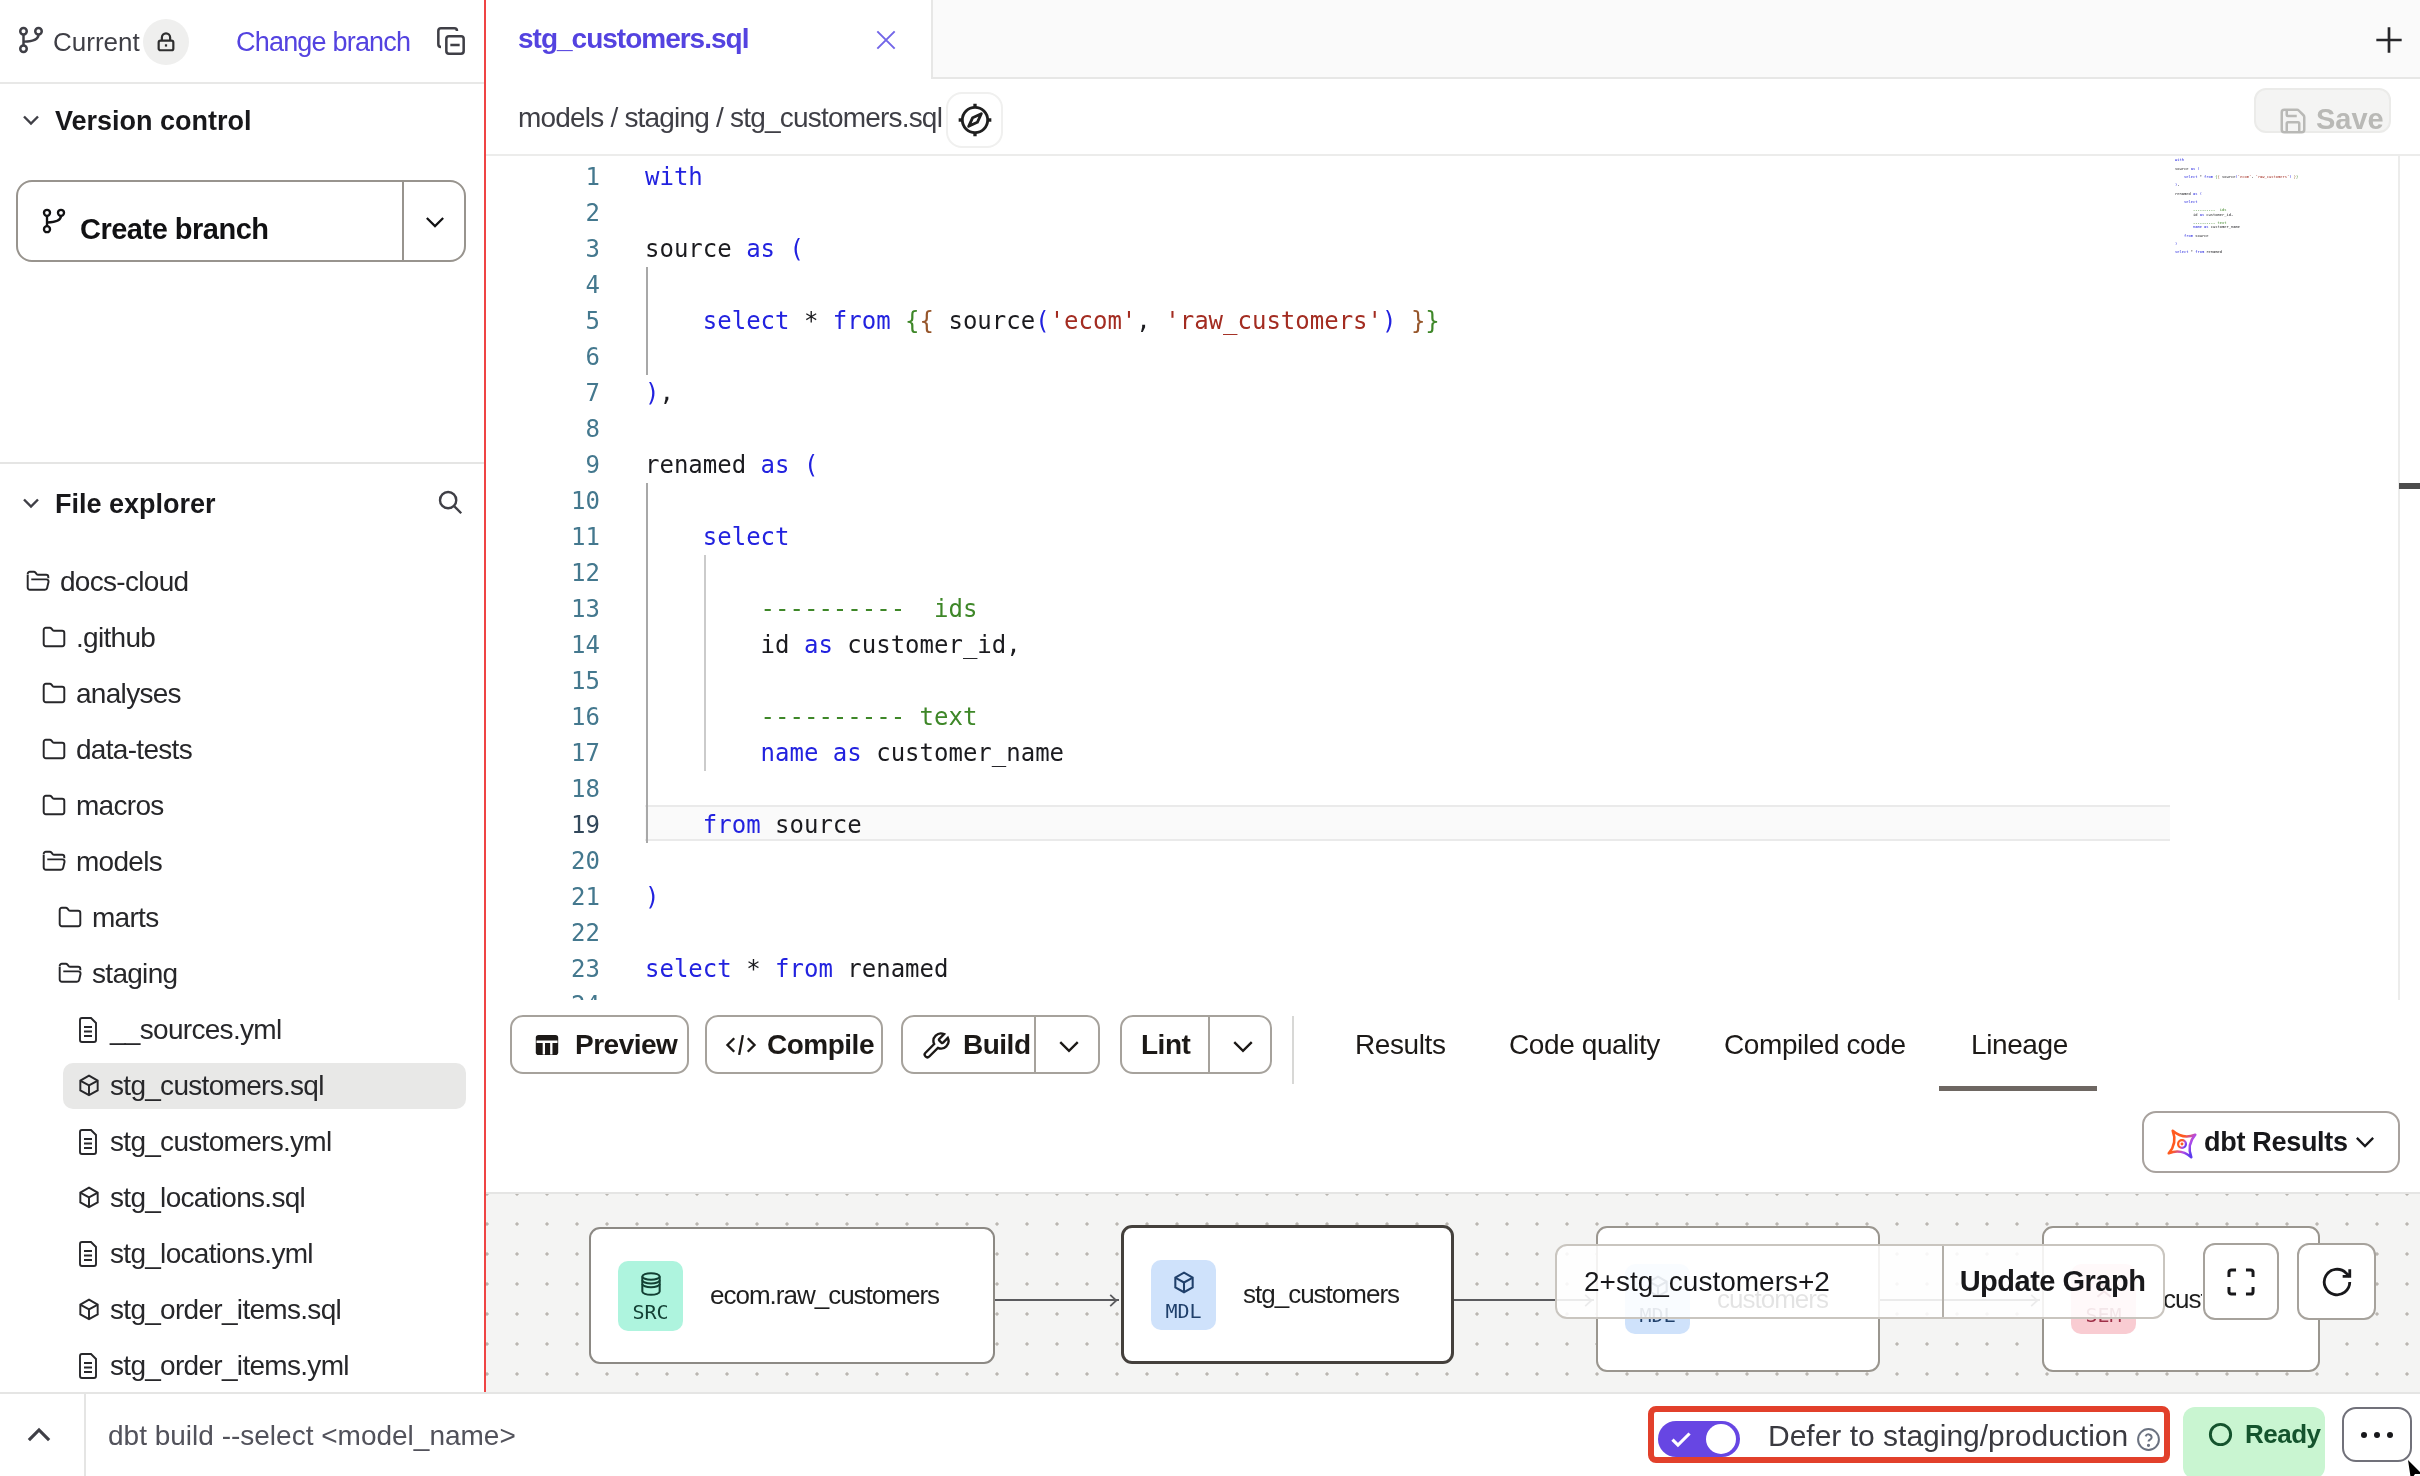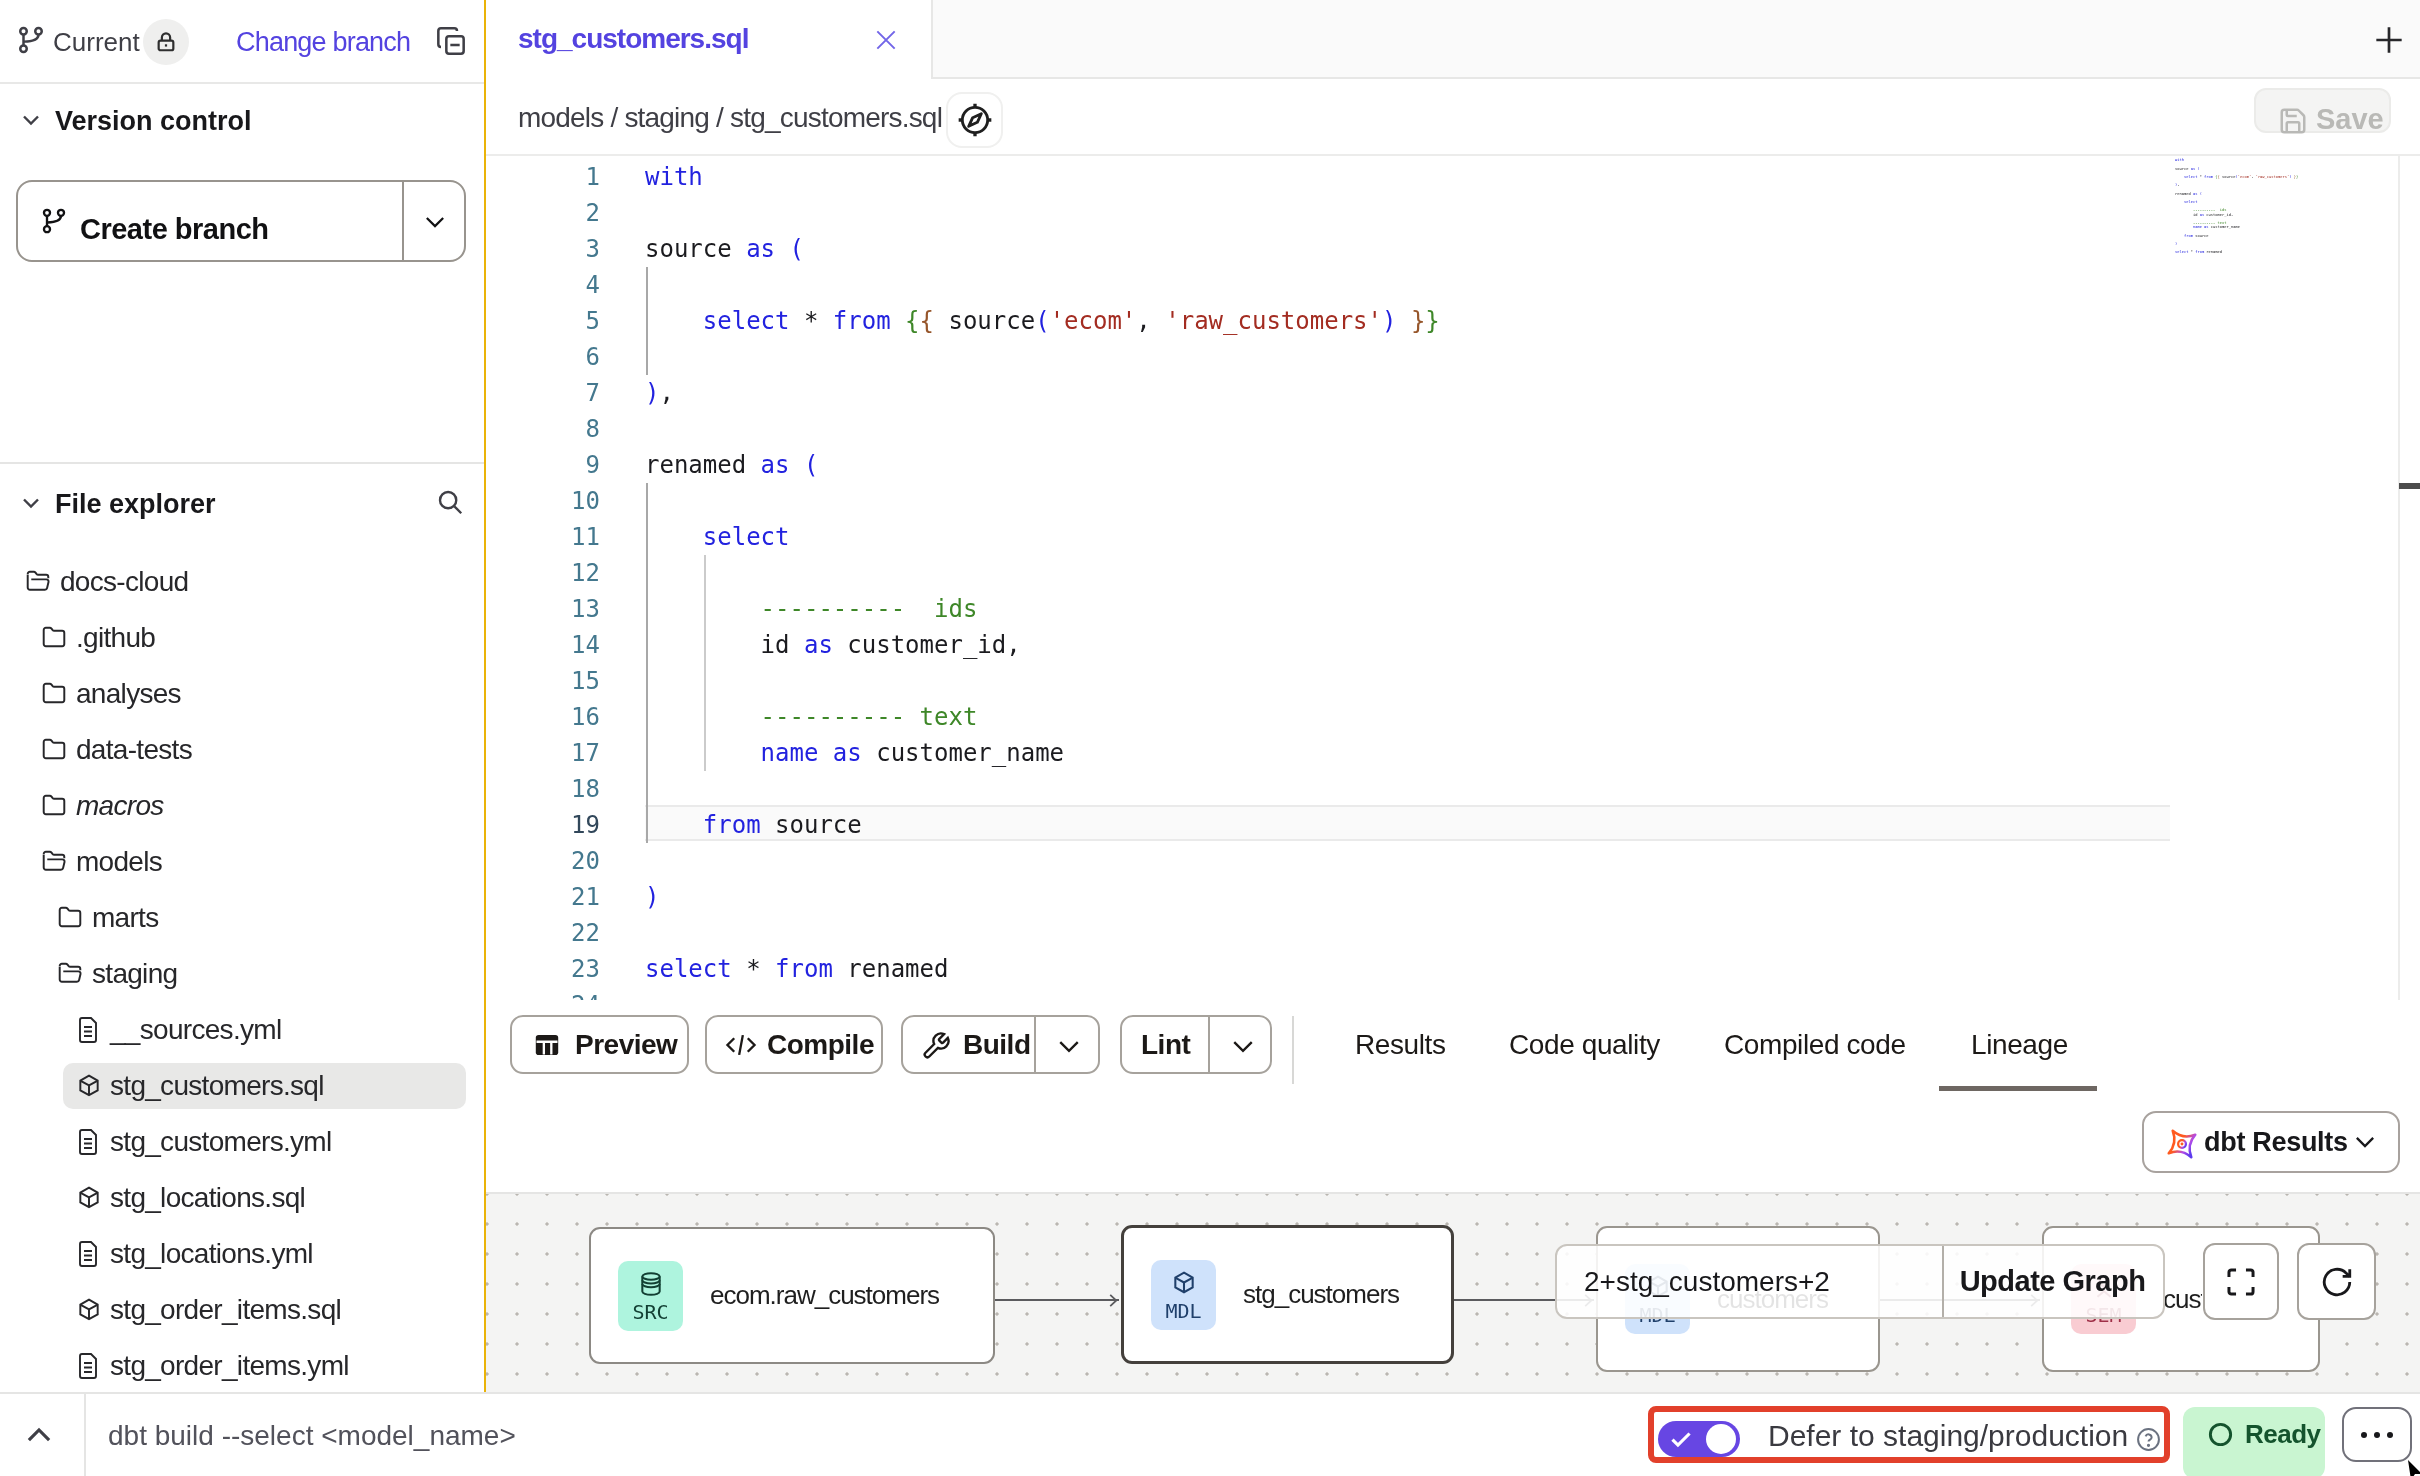--- a/index.html
+++ b/index.html
@@ -3,21 +3,21 @@
 <meta charset="utf-8">
 <style>
 * { margin:0; padding:0; box-sizing:border-box; }
 html,body { width:2420px; height:1476px; background:#fff; }
 body { font-family:"Liberation Sans", sans-serif; color:#27272a; }
 #app { position:relative; width:2420px; height:1476px; overflow:hidden; background:#fff; }
 .abs { position:absolute; }
 svg { display:block; }
 
 
-#sidebar { position:absolute; left:0; top:0; width:486px; height:1392px; background:#fff; border-right:2px solid #eab308; }
+#sidebar { position:absolute; left:0; top:0; width:486px; height:1392px; background:#fff; border-right:2px solid #ef4444; }
 #vc-top { position:absolute; left:0; top:0; width:100%; height:84px; border-bottom:2px solid #e8e8e7; }
 #vc-top .cur-label { position:absolute; left:53px; top:0; height:84px; line-height:84px; font-size:26px; font-weight:500; color:#3f3f46; }
 #lock-circle { position:absolute; left:143px; top:19px; width:46px; height:46px; border-radius:50%; background:#efefee; display:flex; align-items:center; justify-content:center; }
 #change-branch { position:absolute; left:236px; top:0; height:84px; line-height:84px; font-size:27px; letter-spacing:-0.8px; font-weight:500; color:#5443e0; }
 #copy-icon { position:absolute; left:435px; top:24px; }
 .sec-head { position:absolute; left:0; width:100%; height:56px; }
 .sec-head .chev { position:absolute; left:22px; top:50%; margin-top:-7px; }
 .sec-head .t { position:absolute; left:55px; top:0; height:56px; line-height:56px; font-size:27px; font-weight:700; color:#18181b; }
 #vc-head { top:93px; }
 #fx-head { top:476px; }
@@ -231,21 +231,21 @@
           <span class="tlb" style="left: 76px;">analyses</span>
         </div>
         <div class="trow" style="top: 168px;">
           <span class="tic" style="left: 40px;">
             <svg width="28" height="26" viewBox="0 0 24 24" fill="none" stroke="#27272a" stroke-width="1.8">
               <path d="M21.5 18.5c0 1.1-.9 2-2 2h-15c-1.1 0-2-.9-2-2v-13c0-1.1.9-2 2-2h3.6c.6 0 1.2.3 1.6.8l.9 1.2c.4.5 1 .8 1.6.8h7.3c1.1 0 2 .9 2 2z"></path>
             </svg>
           </span>
           <span class="tlb" style="left: 76px;">data-tests</span>
         </div>
-        <div class="trow" style="top: 224px; font-style: italic;">
+        <div class="trow" style="top: 224px;">
           <span class="tic" style="left: 40px;">
             <svg width="28" height="26" viewBox="0 0 24 24" fill="none" stroke="#27272a" stroke-width="1.8">
               <path d="M21.5 18.5c0 1.1-.9 2-2 2h-15c-1.1 0-2-.9-2-2v-13c0-1.1.9-2 2-2h3.6c.6 0 1.2.3 1.6.8l.9 1.2c.4.5 1 .8 1.6.8h7.3c1.1 0 2 .9 2 2z"></path>
             </svg>
           </span>
           <span class="tlb" style="left: 76px;">macros</span>
         </div>
         <div class="trow" style="top: 280px;">
           <span class="tic" style="left: 40px;">
             <svg width="28" height="26" viewBox="0 0 24 24" fill="none" stroke="#27272a" stroke-width="1.8">

